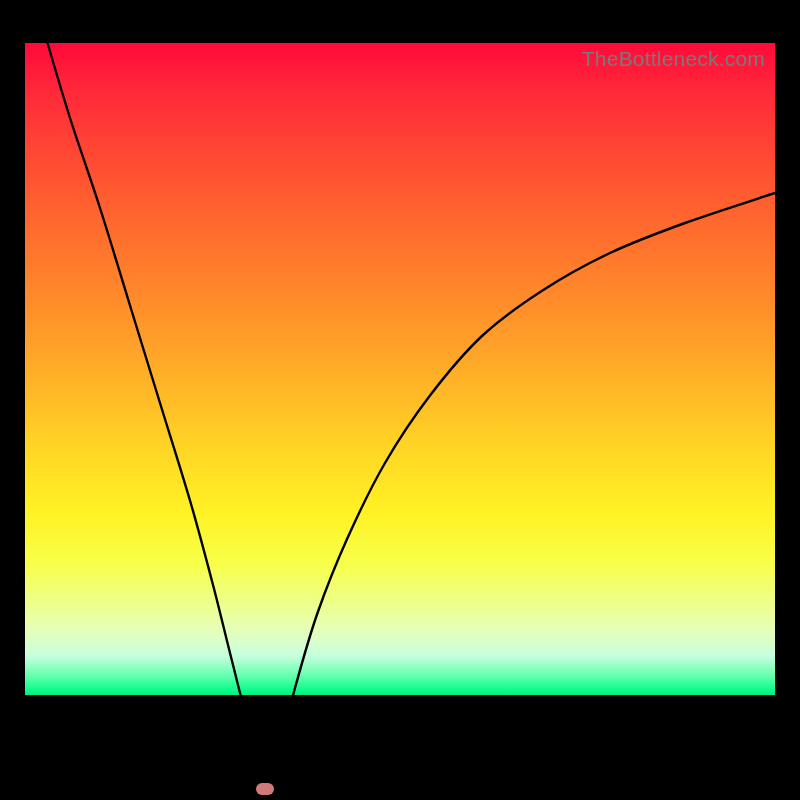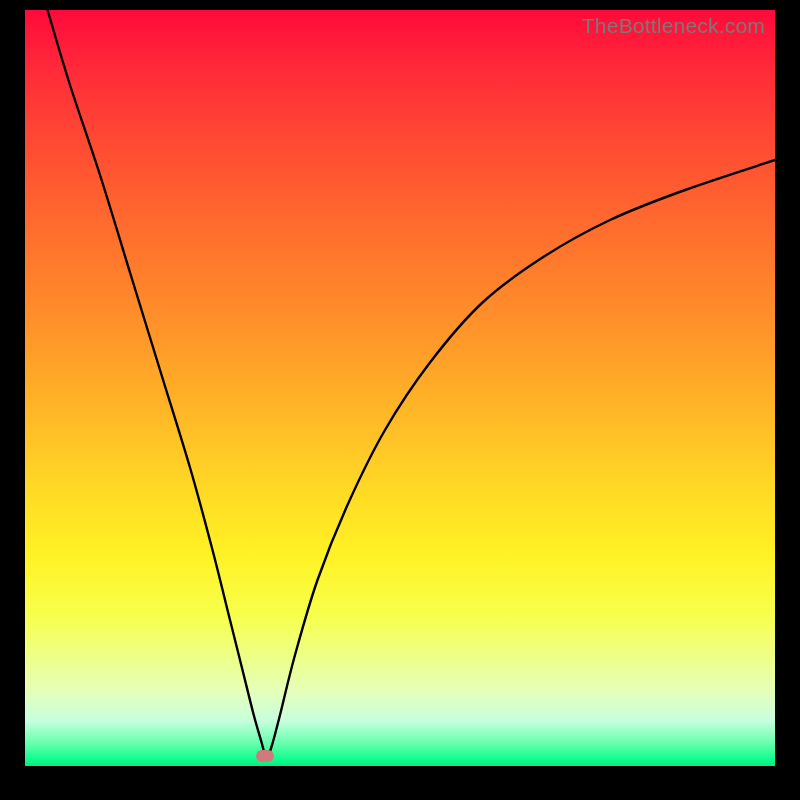--- a/index.html
+++ b/index.html
@@ -6,23 +6,23 @@
   html, body { width: 800px; height: 800px; overflow: hidden; }
   .frame {
     width: 800px;
     height: 800px;
     background: #000;
     position: relative;
   }
   .plot {
     position: absolute;
     left: 25px;
-    top: 10px;
+    top: 43px;
     width: 750px;
-    height: 756px;
+    height: 652px;
     background: linear-gradient(to bottom,
       #ff0a3a 0%,
       #ff2b39 8%,
       #ff4534 16%,
       #ff6a2e 28%,
       #ff8d2a 40%,
       #ffb327 52%,
       #ffd825 63%,
       #fff224 72%,
       #f7ff4b 80%,

